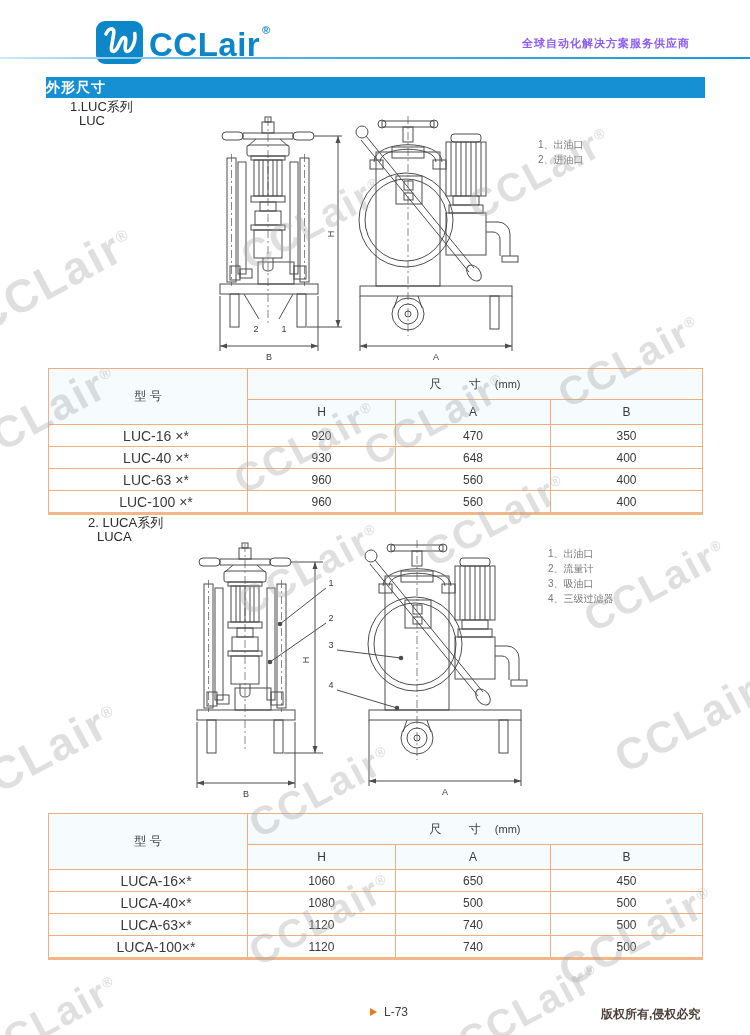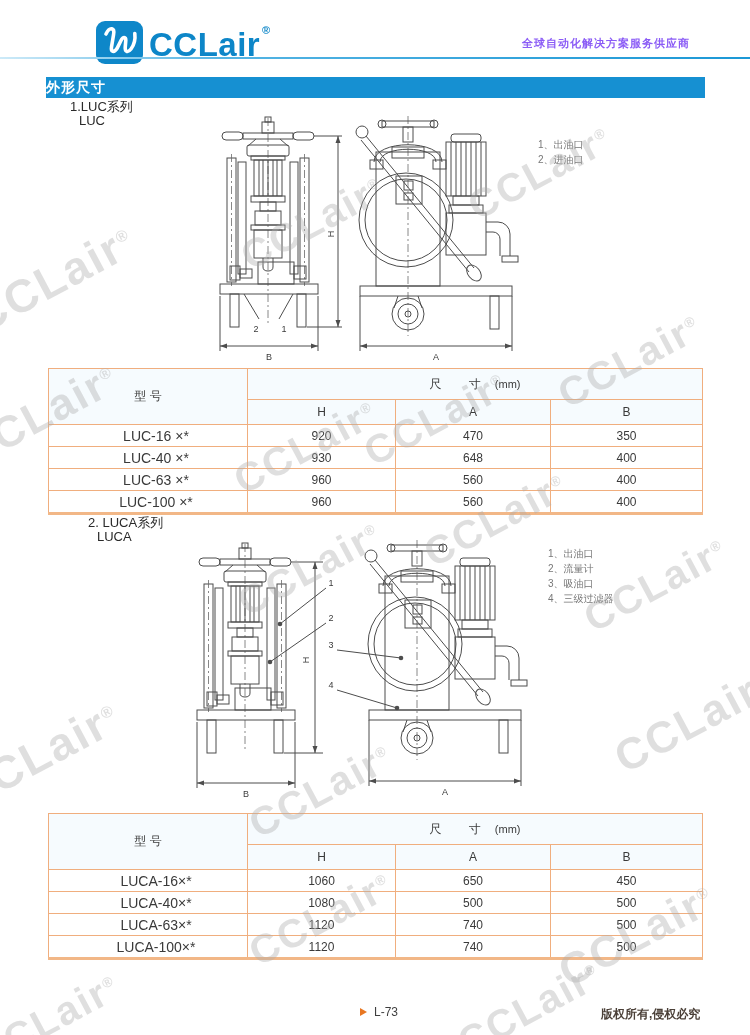--- a/index.html
+++ b/index.html
@@ -38,21 +38,21 @@
                 font-size:12px;color:#3a3a3a;padding:0;}
   table.dims{border:1px solid #f0ae7e;border-bottom:3px solid #f2b787;}
   table.dims tr.hdr1 td{height:30px;background:#f6fbfe;}
   table.dims tr.hdr2 td{height:24px;background:#f6fbfe;font-weight:500;}
   table.dims tr.data td{height:21px;}
   table.dims td.model{font-size:14px;padding-left:16px;}
   .dim-title{letter-spacing:12px;text-align:center;}
   .dim-unit{font-size:11px;letter-spacing:0;margin-left:2px;}
 
   
-  .footer-page{position:absolute;left:360px;top:1005px;font-size:12px;color:#3f3f3f;text-align:right;}
+  .footer-page{position:absolute;left:370px;top:1005px;font-size:12px;color:#3f3f3f;text-align:right;}
   .footer-page .tri{display:inline-block;width:0;height:0;border-left:7px solid #e87722;
                     border-top:4.5px solid transparent;border-bottom:4.5px solid transparent;
                     margin-right:7px;}
   .copyright{position:absolute;left:601px;top:1006px;font-size:12px;font-weight:bold;color:#4b4038;}
 
   
   #wm-layer{position:absolute;left:0;top:0;width:750px;height:1035px;overflow:hidden;
             pointer-events:none;z-index:9;}
   .wm{position:absolute;transform:rotate(-28deg);font-weight:bold;letter-spacing:2px;
       color:rgba(172,172,172,0.38);white-space:nowrap;}

